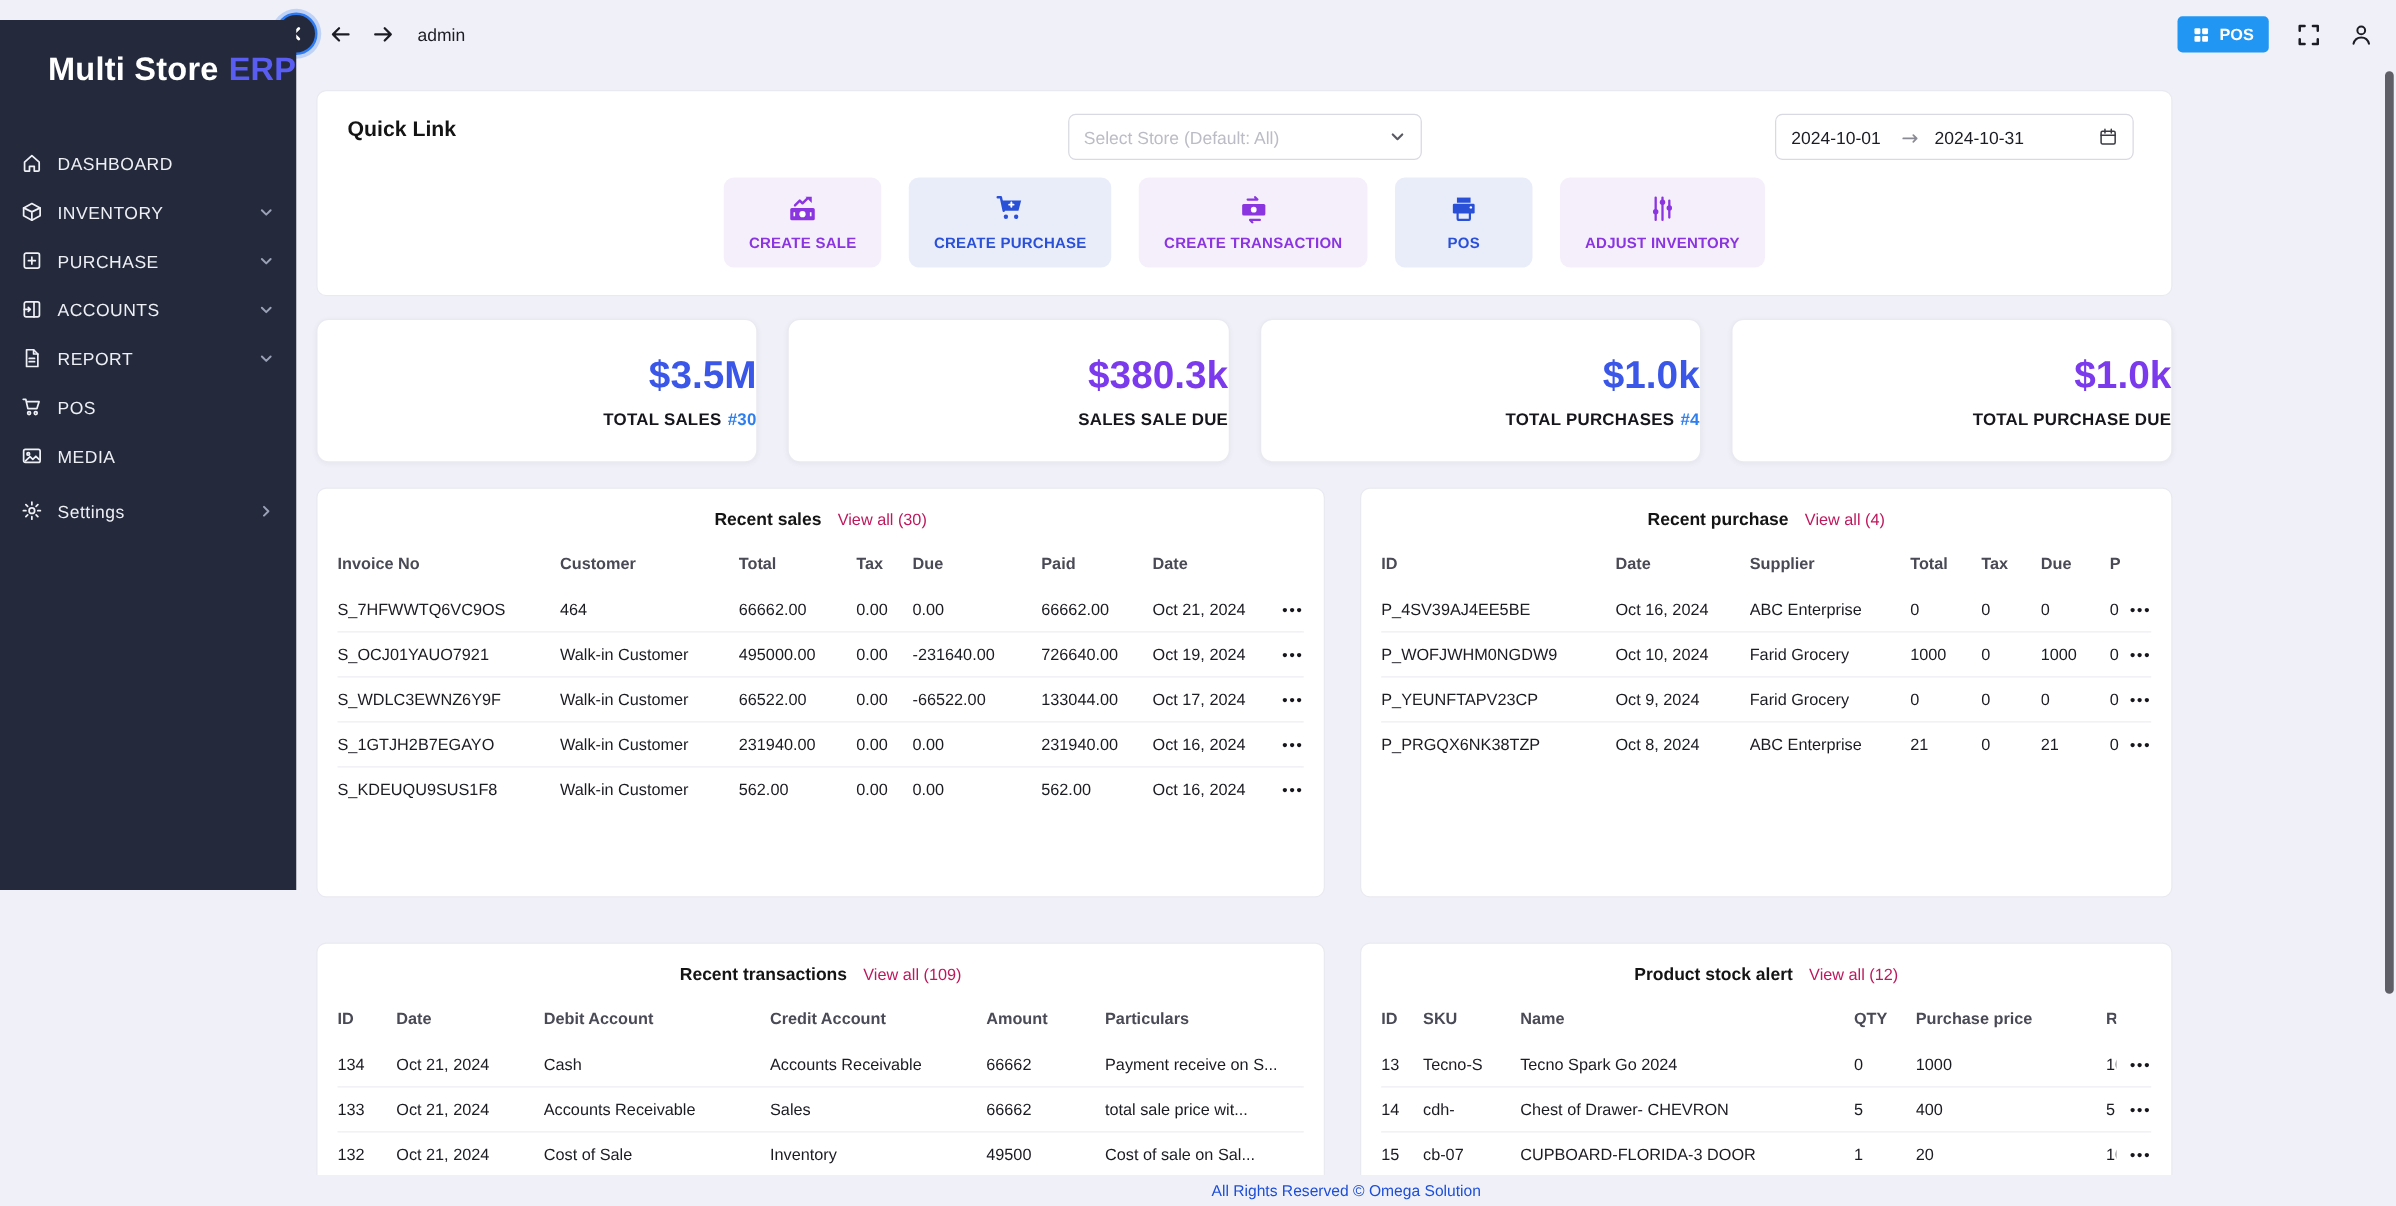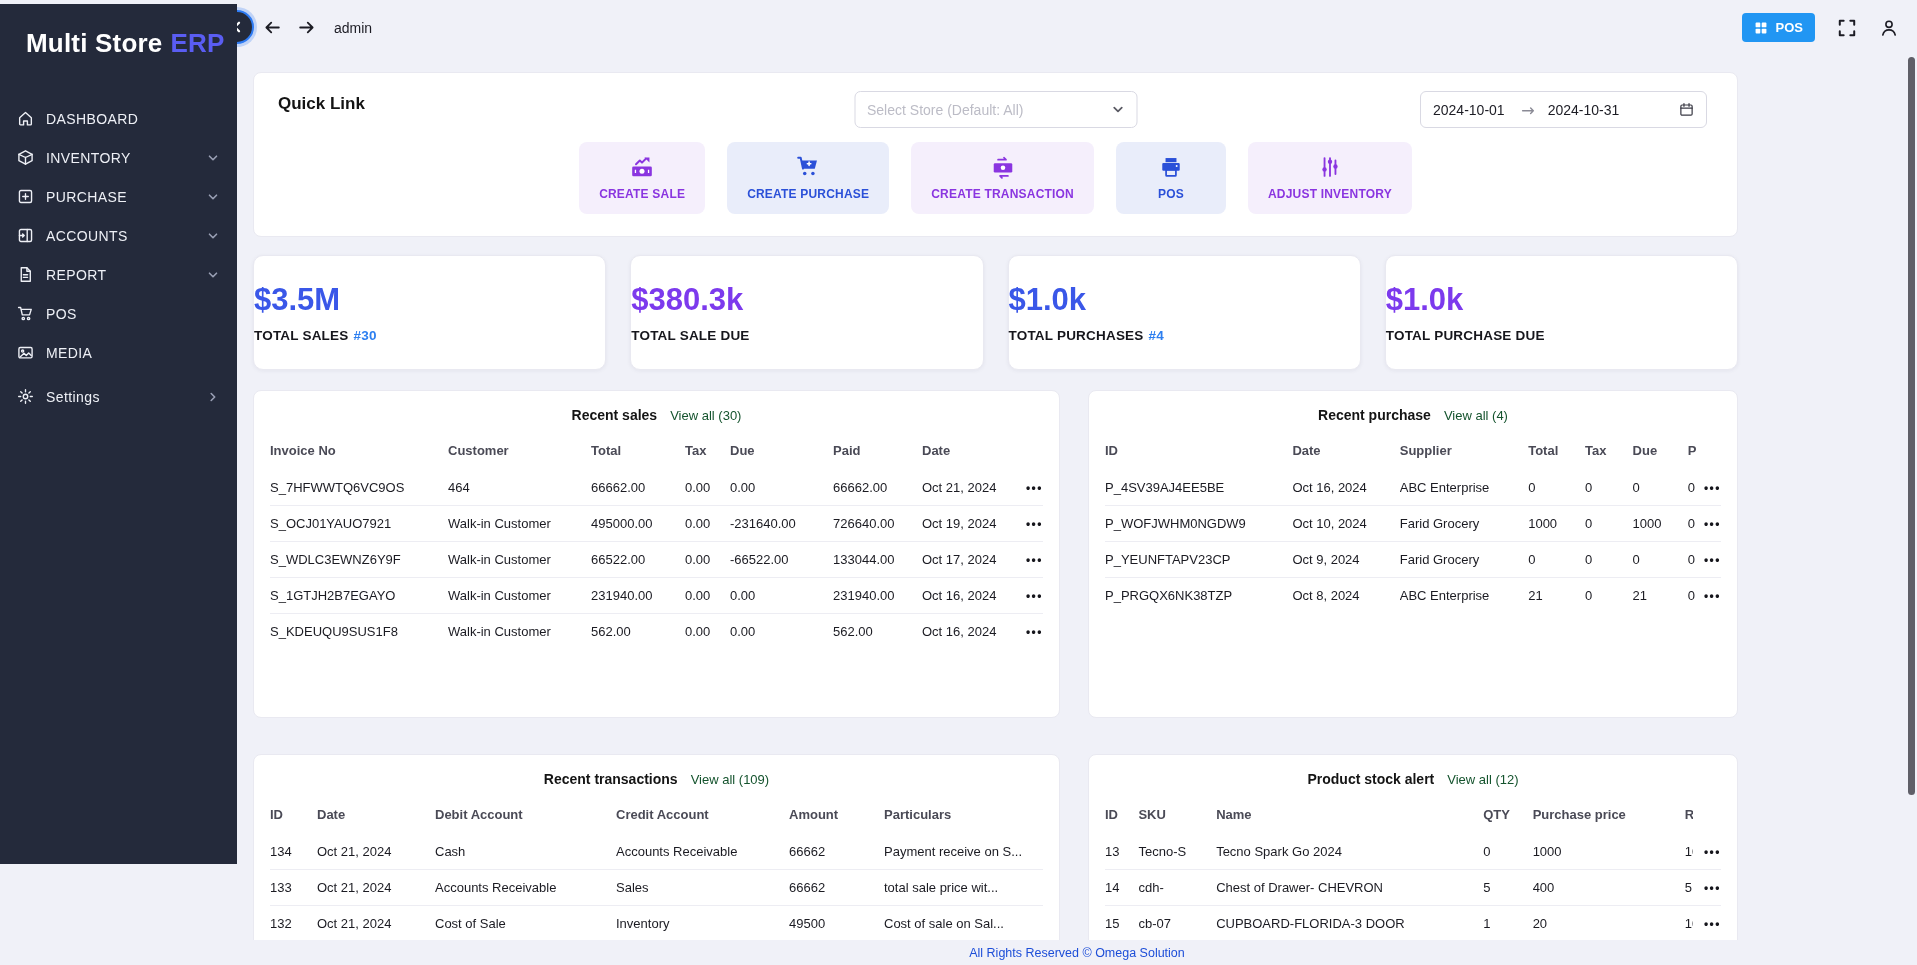--- a/index.html
+++ b/index.html
@@ -1,21 +1,21 @@
 <!DOCTYPE html>
 <html><head>
 <meta charset="utf-8">
 <style>
   * { margin:0; padding:0; box-sizing:border-box; }
   html,body { width:1917px; height:965px; overflow:hidden; background:#f0f1f8;
     font-family:"Liberation Sans", sans-serif; }
   svg { display:block; width:100%; height:100%; }
 
   
-  .sidebar { position:absolute; left:0; top:4px; width:237px; height:860px; background:#242a3b; z-index:5; }
+  .sidebar { position:absolute; left:0; top:16px; width:237px; height:696px; background:#242a3b; z-index:5;text-align:right; }
   .brand { padding:24px 0 0 26px; font-size:26px; font-weight:600; color:#fff; letter-spacing:.2px; white-space:nowrap; }
   .brand-accent { color:#5a5df2; font-weight:700; margin-left:8px; }
   .side-menu { margin-top:40px; }
   .side-item { display:flex; align-items:center; gap:12px; padding:11px 18px 11px 17px;
     color:#eef0f6; font-size:14px; letter-spacing:.4px; cursor:pointer; }
   .side-item .mi { width:17px; height:17px; flex:0 0 17px; }
   .side-item .chev { margin-left:auto; width:12px; height:12px; color:#9aa0b5; }
   .side-item.settings { margin-top:5px; }
 
   
@@ -54,34 +54,34 @@
   .quick-actions { display:flex; justify-content:center; gap:22px; margin-top:13px; }
   .qa { display:flex; flex-direction:column; align-items:center; justify-content:center; gap:8px;
     min-width:110px; padding:0 20px; height:72px; border:none; border-radius:8px; font-size:12px;
     font-weight:700; letter-spacing:.2px; cursor:pointer; font-family:inherit; }
   .qa.purple { background:#f5effc; color:#8a35e0; }
   .qa.blue  { background:#e9edfa; color:#2b50d8; }
   .qa-icon { width:24px; height:24px; }
 
   .stats { display:flex; gap:24px; margin-top:18px; }
   .stat-card { flex:1; height:115px; background:#fff; border:1px solid #e9e9f1; border-radius:10px;
-    box-shadow:0 1px 4px rgba(30,30,60,.06); display:flex; flex-direction:column; align-items:flex-start;
+    box-shadow:0 1px 4px rgba(30,30,60,.06); display:flex; flex-direction:column; align-items:flex-end;
     justify-content:center; gap:10px; }
   .stat-value { font-size:31px; font-weight:700; }
   .stat-value.blue { color:#3a57e8; }
   .stat-value.purple { color:#7c3aed; }
   .stat-label { font-size:13.5px; font-weight:700; color:#16161c; letter-spacing:.2px; }
   .stat-count { color:#2d7ff0; margin-left:5px; text-decoration:none; cursor:pointer; }
 
   .grid2 { display:grid; grid-template-columns:807px 1fr; gap:28px; margin-top:20px; }
   .grid2.second { margin-top:36px; }
   .table-card { height:328px; padding:12px 16px; overflow:hidden; }
   .tc-head { display:flex; align-items:center; justify-content:center; height:24px; }
   .tc-title { font-size:14px; font-weight:700; color:#141414; }
-  .view-all { font-size:13px; color:#14532d; text-decoration:none; cursor:pointer;margin-left:13px; }
+  .view-all { font-size:13px; color:#be185d; text-decoration:none; cursor:pointer;margin-left:13px; }
   .trow { display:flex; align-items:center; font-size:13px; color:#1b1b22; }
   .trow.thead { font-weight:700; color:#4a4a56; padding:14px 0 12px; margin-top:2px; }
   .trow.tdata { padding:10px 0; }
   .trow.tdata + .trow.tdata { border-top:1px solid #ededf3; }
   .tcell { padding-right:8px; overflow:hidden; white-space:nowrap; text-overflow:ellipsis; }
   .actions-cell { margin-left:auto; width:30px; text-align:right; color:#16161c; cursor:pointer;
     font-size:12px; font-weight:700; letter-spacing:1.5px; }
 
   .t-sales .c0{width:178px} .t-sales .c1{width:143px} .t-sales .c2{width:94px} .t-sales .c3{width:45px}
   .t-sales .c4{width:103px} .t-sales .c5{width:89px} .t-sales .c6{flex:1}
@@ -339,21 +339,21 @@
       </div>
   </section>
 
   <section class="stats" id="stats">
       <div class="stat-card">
         <div class="stat-value blue">$3.5M</div>
         <div class="stat-label">TOTAL SALES<a class="stat-count">#30</a></div>
       </div>
       <div class="stat-card">
         <div class="stat-value purple">$380.3k</div>
-        <div class="stat-label">TOTAL SALE DUE</div>
+        <div class="stat-label">SALES SALE DUE</div>
       </div>
       <div class="stat-card">
         <div class="stat-value blue">$1.0k</div>
         <div class="stat-label">TOTAL PURCHASES<a class="stat-count">#4</a></div>
       </div>
       <div class="stat-card">
         <div class="stat-value purple">$1.0k</div>
         <div class="stat-label">TOTAL PURCHASE DUE</div>
       </div>
     </section>

